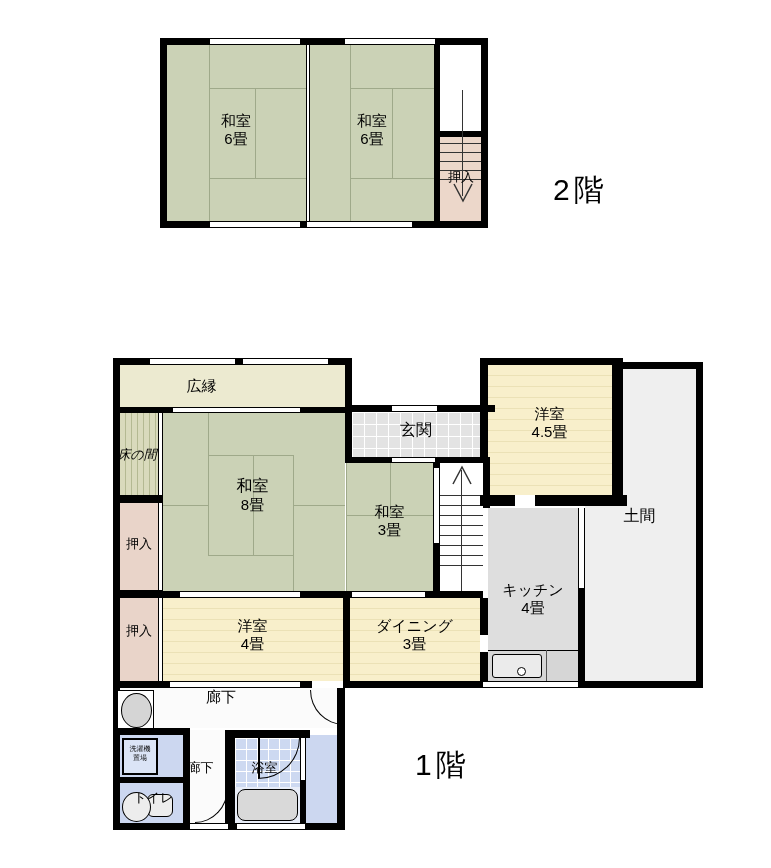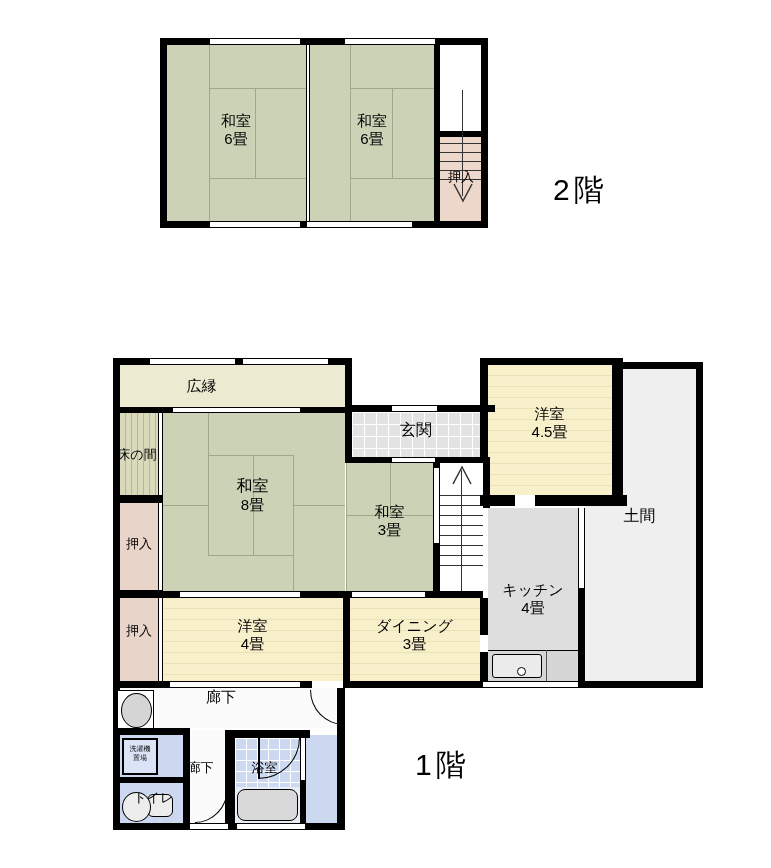--- a/index.html
+++ b/index.html
@@ -211,21 +211,21 @@
   <div class="abs" style="left:546px;top:650px;width:1px;height:31px;background:#555;z-index:22;"></div>
   <div class="abs" style="left:492px;top:654px;width:50px;height:24px;background:#ebebeb;border:1px solid #000;border-radius:3px;box-sizing:border-box;z-index:22;"></div>
   <div class="abs" style="left:517px;top:667px;width:7px;height:7px;background:#fff;border:1px solid #000;border-radius:50%;z-index:23;"></div>
 
   <div class="arcBL" style="left:310px;top:690px;width:33px;height:34px;"></div>
   <div class="arcBR" style="left:258px;top:738px;width:41px;height:40px;"></div>
   <div class="abs" style="left:258px;top:738px;width:2px;height:40px;background:#000;z-index:25;"></div>
   <div class="arcBR" style="left:195px;top:788px;width:32px;height:34px;"></div>
 
   <div class="lbl f15" style="left:169px;top:377px;width:65px;">広縁</div>
-  <div class="lbl f13" style="left:112px;top:447px;width:50px;">床の間</div>
+  <div class="lbl f13" style="left:112px;top:447px;width:50px;font-style:italic;">床の間</div>
   <div class="lbl f13" style="left:117px;top:536px;width:44px;">押入</div>
   <div class="lbl f13" style="left:117px;top:623px;width:44px;">押入</div>
   <div class="lbl" style="left:215px;top:477px;width:75px;">
     <div class="f16">和室</div>
     <div class="f15">8畳</div>
   </div>
   <div class="lbl" style="left:352px;top:503px;width:75px;">
     <div class="f15">和室</div>
     <div class="f15">3畳</div>
   </div>

